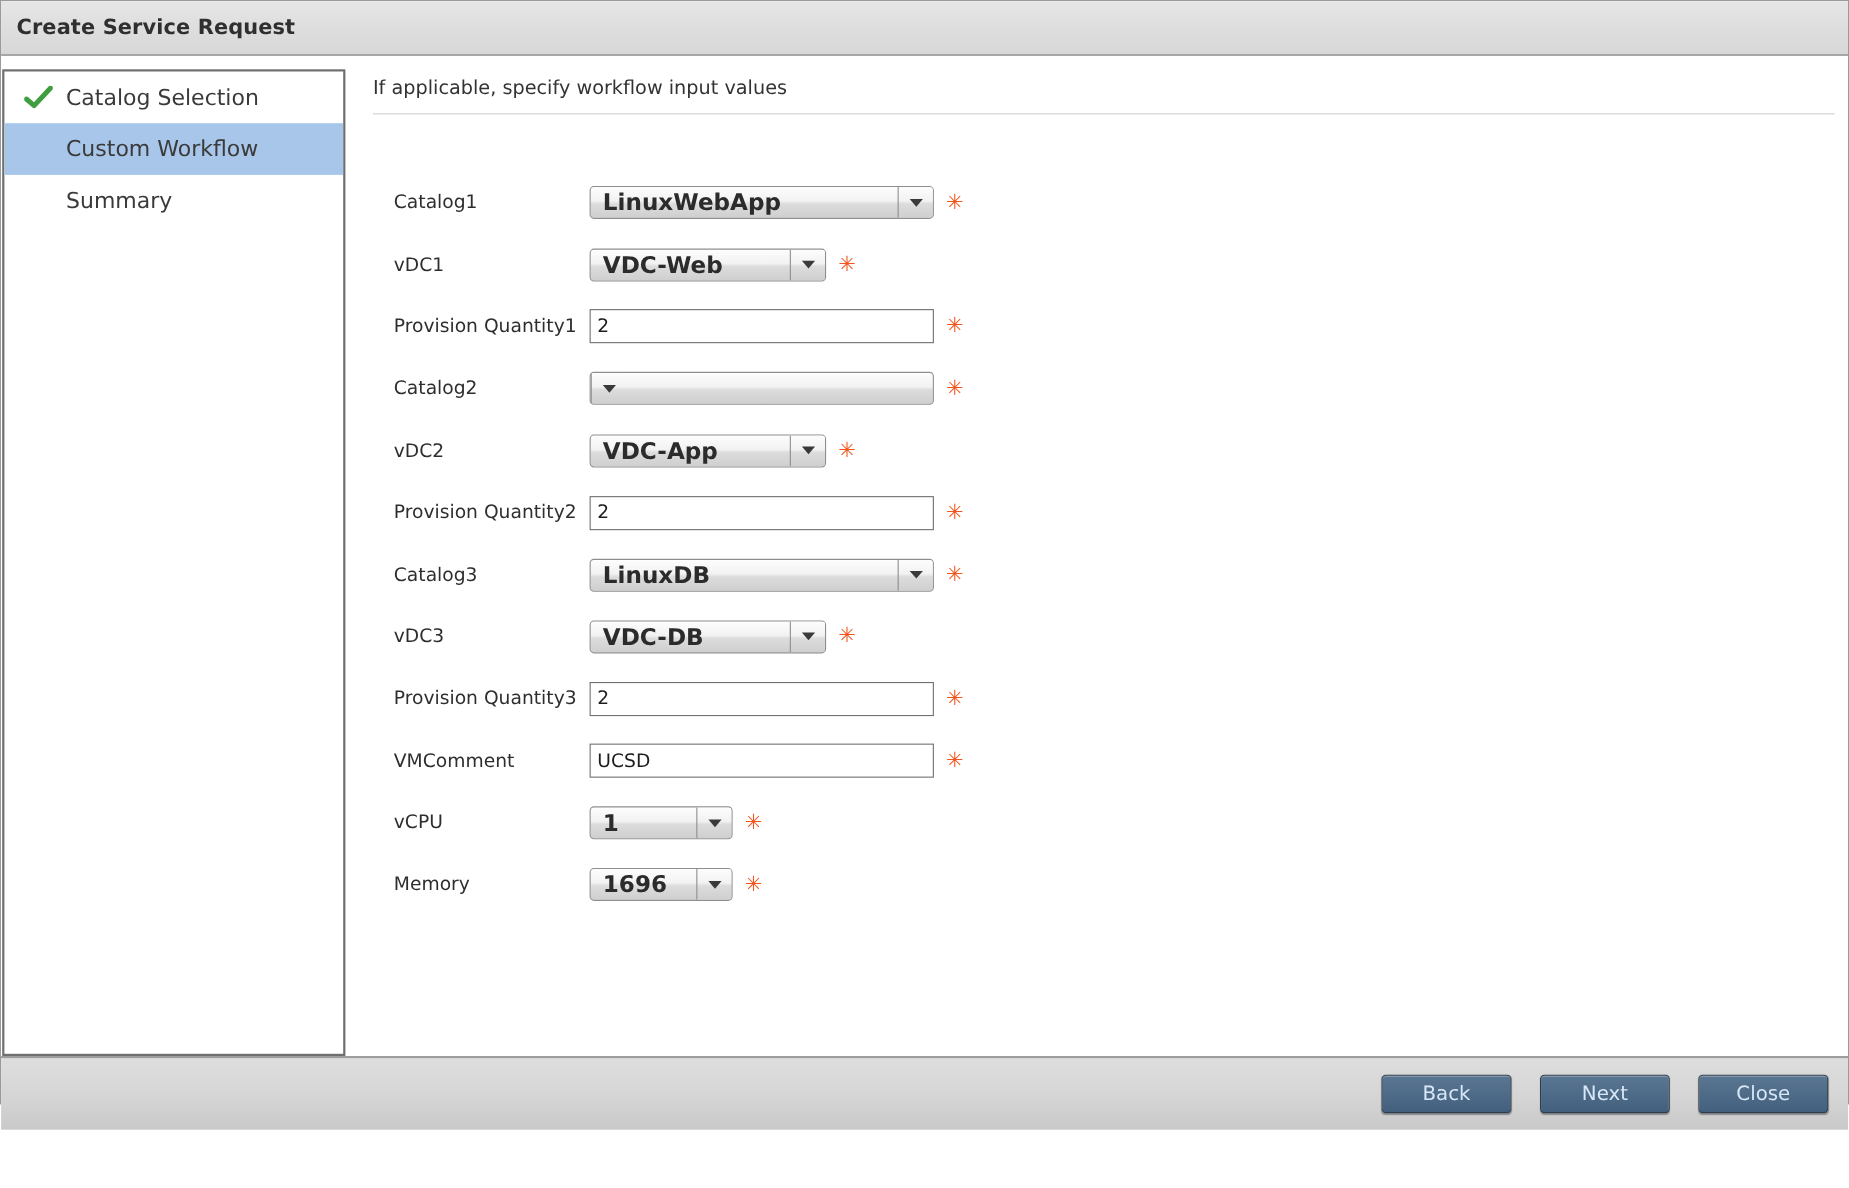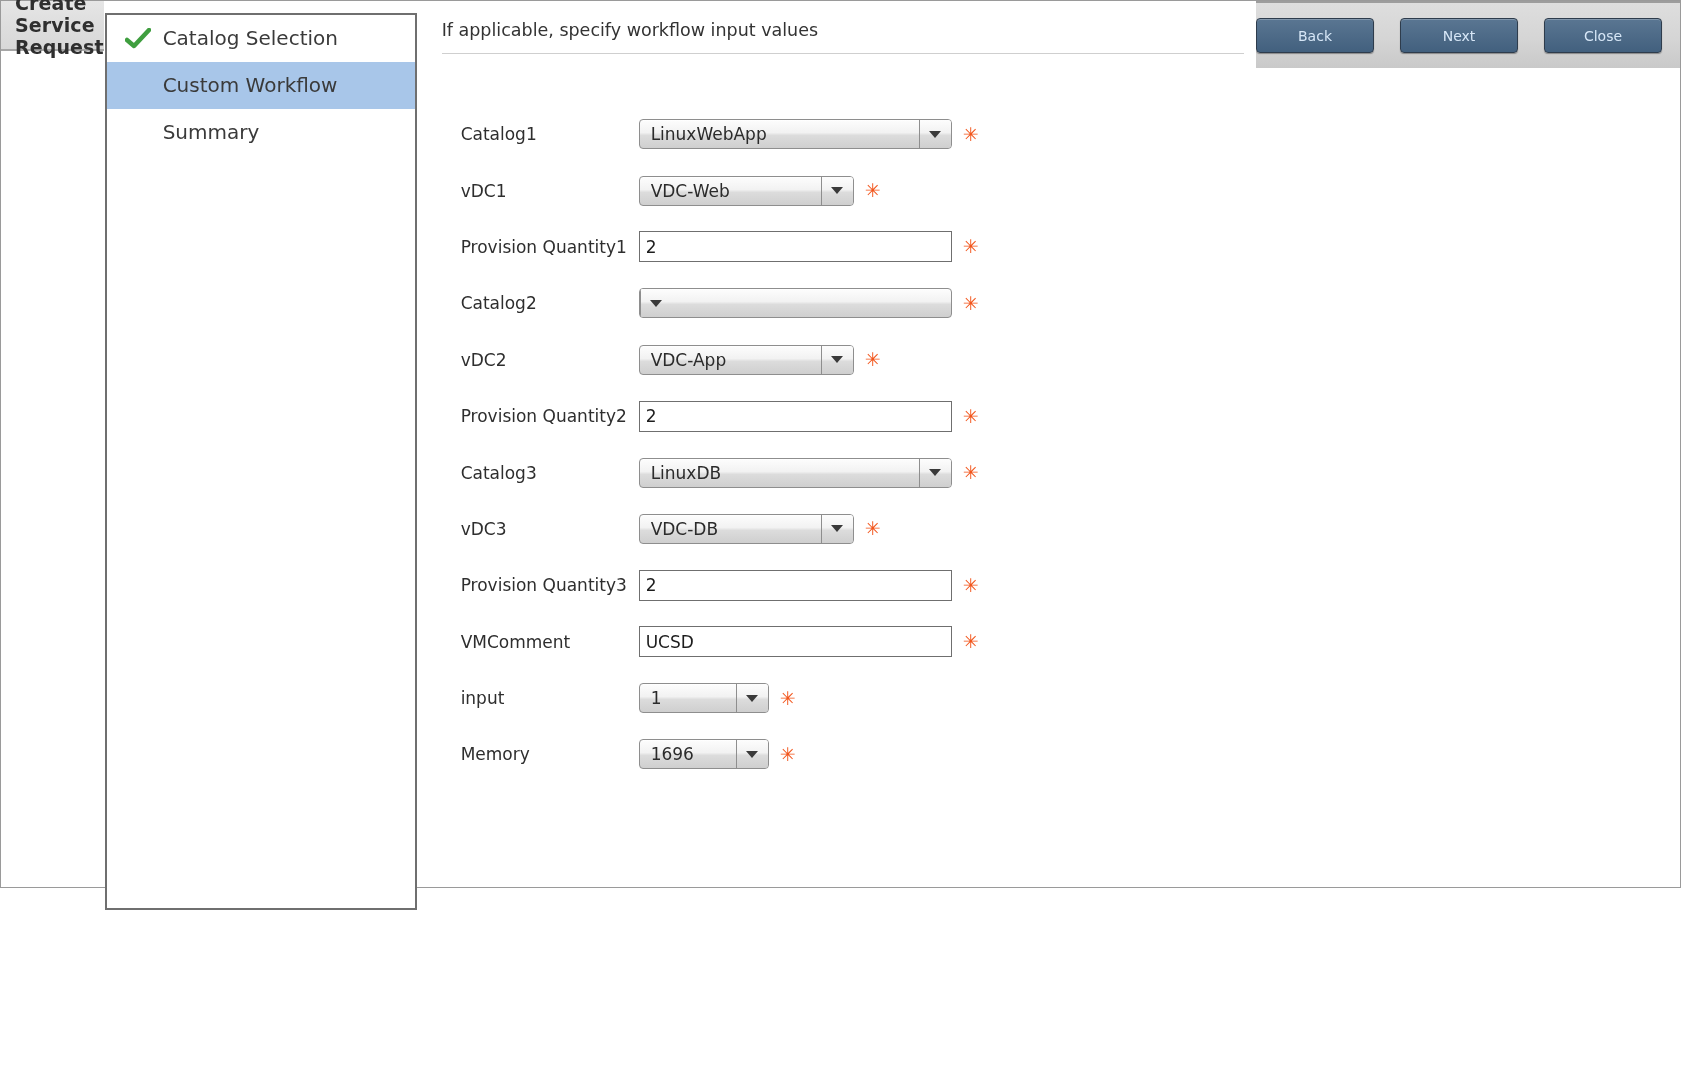--- a/index.html
+++ b/index.html
@@ -11,25 +11,26 @@
     height: 1080px;
     background: #ffffff;
     font-family: "DejaVu Sans", sans-serif;
     overflow: hidden;
     -webkit-font-smoothing: antialiased;
   }
 
   .window {
     position: relative;
     width: 1681px;
-    height: 888px;
+    height: 1004px;
     box-sizing: border-box;
     border: 1px solid #9a9a9a;
     background: #ffffff;
     display: flex;
+    flex-direction: column;
   }
 
   
   .titlebar {
     height: 50px;
     flex: 0 0 50px;
     background: linear-gradient(to bottom, #e6e6e6 0%, #dedede 50%, #d8d8d8 100%);
     border-bottom: 2px solid #a6a6a6;
     display: flex;
     align-items: center;
@@ -144,24 +145,25 @@
     box-shadow: 0 1px 0 rgba(255,255,255,0.7) inset;
   }
   .combo.w-wide { width: 313px; }
   .combo.w-mid  { width: 215px; }
   .combo.w-narrow { width: 130px; }
   .combo-value {
     flex: 1 1 auto;
     display: flex;
     align-items: center;
     padding-left: 11px;
-    font-size: 17px;
+    font-size: 21px;
     color: #2b2b2b;
     white-space: nowrap;
     overflow: hidden;
+    font-weight: bold;
   }
   .combo-arrow {
     width: 31px;
     flex: 0 0 31px;
     border-left: 1px solid #8e8e8e;
     display: flex;
     align-items: center;
     justify-content: center;
     background: linear-gradient(to bottom, #fdfdfd 0%, #f2f2f2 45%, #dcdcdc 55%, #cfcfcf 100%);
   }
@@ -213,21 +215,21 @@
     padding-right: 18px;
     gap: 26px;
   }
   .btn {
     width: 118px;
     height: 35px;
     border: 1px solid #2e3c4c;
     border-radius: 4px;
     background: linear-gradient(to bottom, #5a7692 0%, #4e6b88 50%, #42607e 100%);
     color: #d7e7f7;
-    font-size: 14px;
+    font-size: 18px;
     display: flex;
     align-items: center;
     justify-content: center;
     box-sizing: border-box;
     box-shadow: 0 1px 1px rgba(0,0,0,0.35), 0 1px 0 rgba(255,255,255,0.25) inset;
     cursor: pointer;
   }
 </style>
 </head>
 <body>
@@ -361,21 +363,21 @@
             </div>
           </div>
           <div class="form-row">
             <div class="form-label">VMComment</div>
             <div class="field-wrap">
               <div class="textbox">UCSD</div>
               <span class="required">✳</span>
             </div>
           </div>
           <div class="form-row">
-            <div class="form-label">input</div>
+            <div class="form-label">vCPU</div>
             <div class="field-wrap">
               <div class="combo w-narrow">
                 <div class="combo-value">1</div>
                 <div class="combo-arrow">
                   <span class="tri"></span>
                 </div>
               </div>
               <span class="required">✳</span>
             </div>
           </div>

